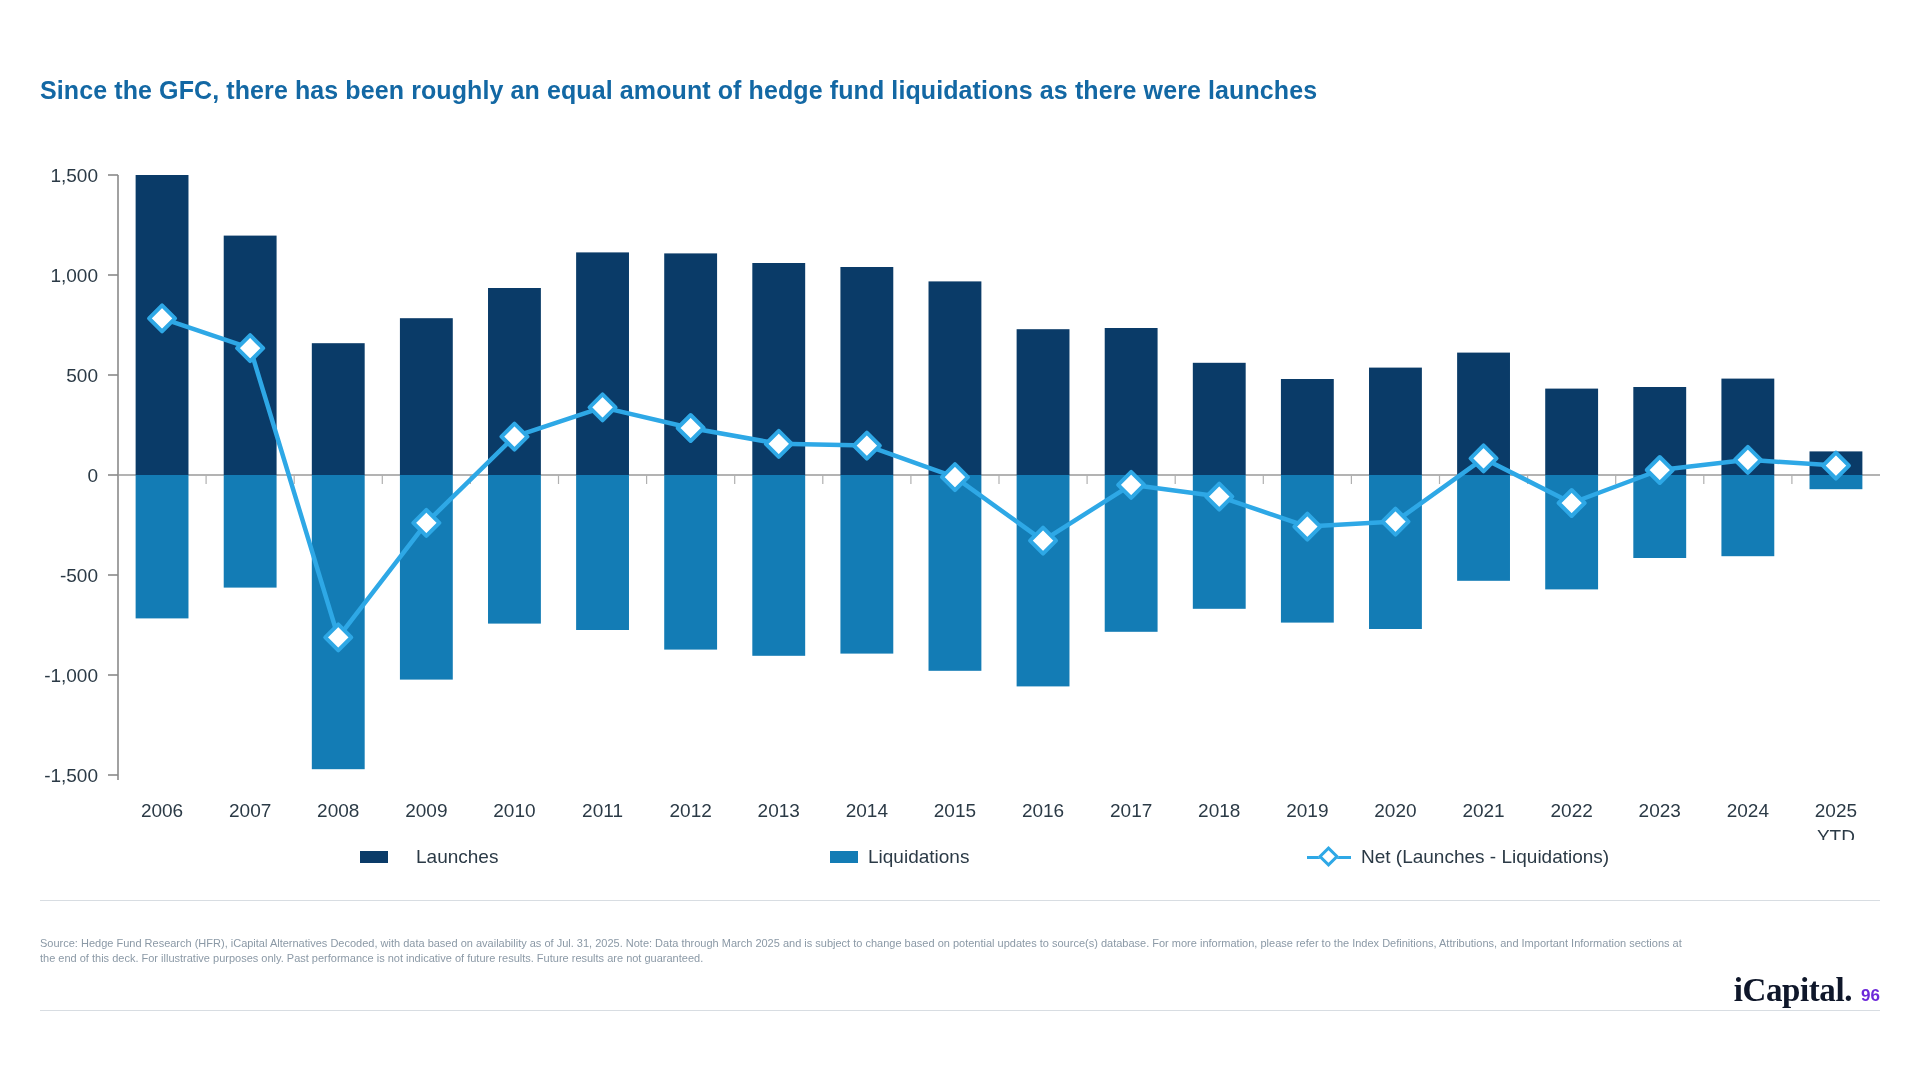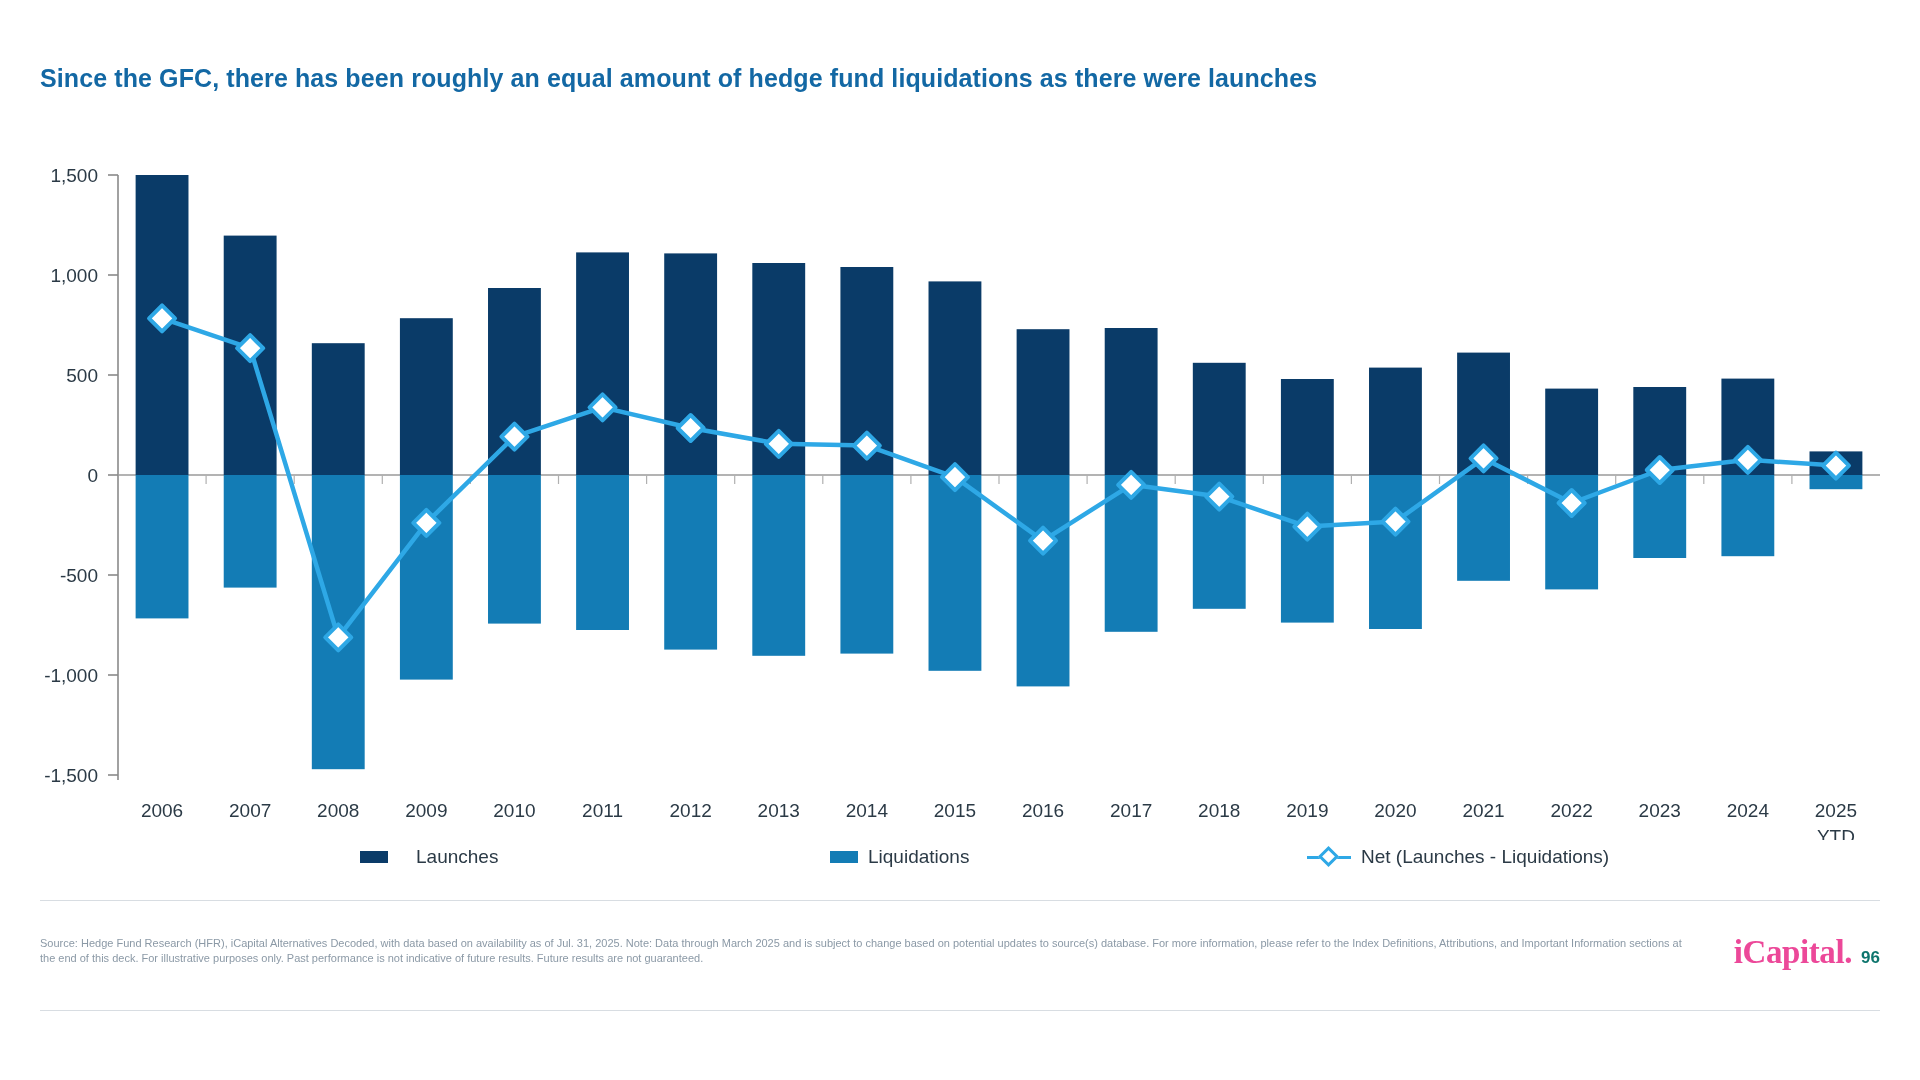--- a/index.html
+++ b/index.html
@@ -7,21 +7,21 @@
     width:1920px;height:1080px;
     background:#ffffff;
     font-family:"Liberation Sans", sans-serif;
     color:#2e3d49;
     overflow:hidden;
     position:relative;
   }
   .slide{position:absolute;inset:0;}
 
   .title{
-    position:absolute;left:40px;top:64px;
+    position:absolute;left:40px;top:76px;
     font-size:25px;font-weight:bold;color:#1368a4;
     letter-spacing:.1px;white-space:nowrap;
   }
   .subtitle{
     position:absolute;left:40px;top:116px;
     font-size:18px;font-weight:normal;color:#6b7c8c;
     white-space:nowrap;
   }
 
   
@@ -64,25 +64,25 @@
   .footnote{
     position:absolute;left:40px;top:936px;width:1660px;
     font-size:11px;line-height:15px;color:#8b99a6;
   }
   .logo{
     position:absolute;right:40px;top:934px;
     display:flex;align-items:baseline;gap:9px;
   }
   .logo-text{
     font-family:"Liberation Serif", serif;
-    font-size:33px;font-weight:bold;color:#ec4899;letter-spacing:-.4px;
+    font-size:33px;font-weight:bold;color:#0f172a;letter-spacing:-.4px;margin-top:38px;
   }
   .page-num{
     font-family:"Liberation Sans", sans-serif;
-    font-size:17px;font-weight:bold;color:#0f766e;
+    font-size:17px;font-weight:bold;color:#6d28d9;
   }
 </style>
 </head>
 <body>
 
 <div class="slide">
 
   <div class="title">Since the GFC, there has been roughly an equal amount of hedge fund liquidations as there were launches</div>
 
   <div class="plot-wrap">

